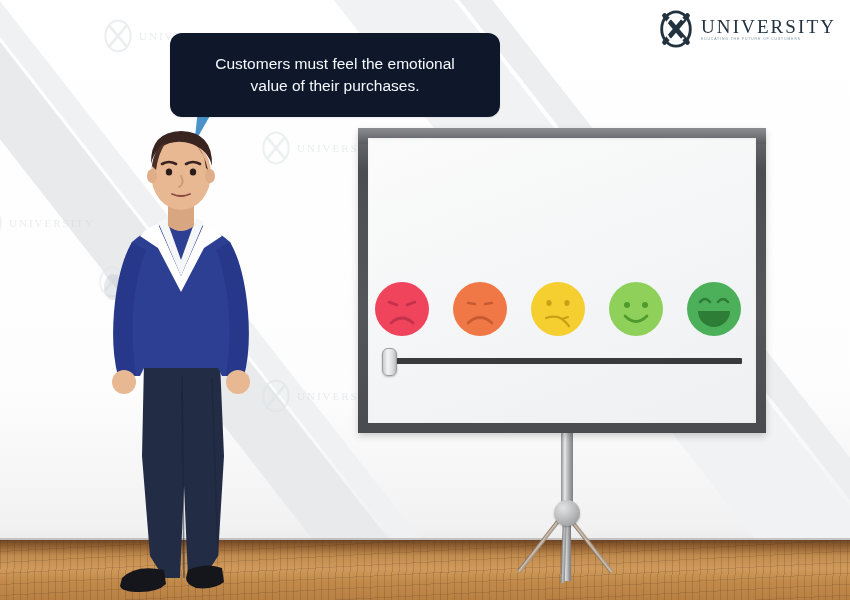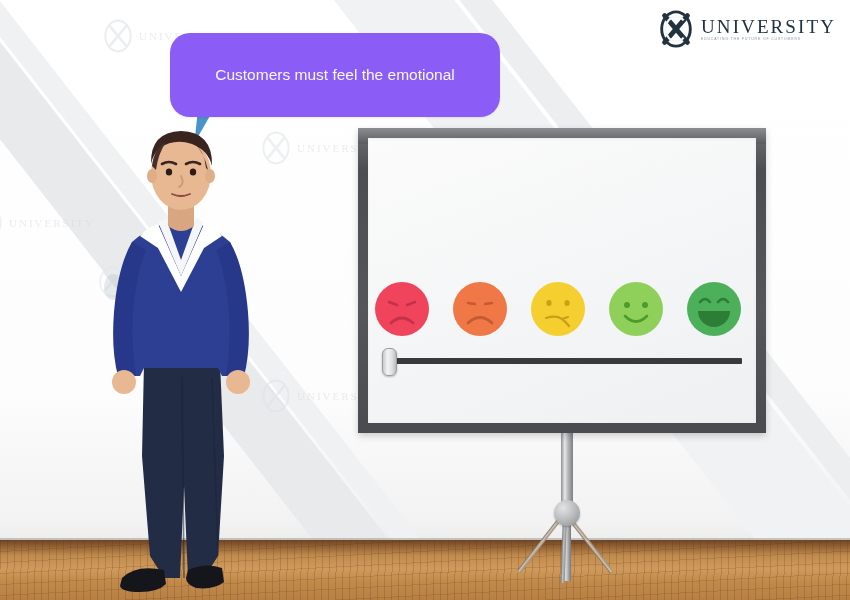--- a/index.html
+++ b/index.html
@@ -35,22 +35,22 @@
   .wm-e{left:95px;top:265px;}
 
   
   .brand{position:absolute;right:14px;top:8px;display:flex;align-items:center;gap:4px;}
   .brand-mark{width:42px;height:42px;}
   .brand-wordmark{display:flex;flex-direction:column;line-height:1;}
   .brand-name{font-family:"Liberation Serif",serif;font-size:19px;letter-spacing:2.1px;color:#223241;}
   .brand-tag{font-family:"Liberation Sans",sans-serif;font-size:3.4px;letter-spacing:.9px;color:#7f95a3;margin-top:2px;}
 
   
-  .bubble{position:absolute;left:170px;top:33px;width:330px;height:84px;background:#8b5cf6;
-          border-radius:20px;box-shadow:0 1px 2px rgba(0,0,0,.08);}
+  .bubble{position:absolute;left:170px;top:33px;width:330px;height:84px;background:#0f172a;
+          border-radius:12px;box-shadow:0 1px 2px rgba(0,0,0,.08);}
   .bubble-text{position:absolute;left:0;top:0;width:330px;height:84px;display:flex;flex-direction:column;
                align-items:center;justify-content:center;color:#f4fafe;font-size:15.5px;line-height:22px;
                text-align:center;padding:0 14px;box-sizing:border-box;}
   .bubble-tail{position:absolute;left:196px;top:113px;width:0;height:0;
                border-left:14px solid #4a93c8;border-bottom:30px solid transparent;border-right:12px solid transparent;
                transform:skewX(-6deg);}
 
   
   .board-frame{position:absolute;left:358px;top:128px;width:408px;height:305px;
      background:linear-gradient(180deg,#6f7073 0%,#4c4d50 14%,#55565a 60%,#4a4b4e 100%);
@@ -153,20 +153,21 @@
     <div class="brand-wordmark">
       <span class="brand-name">UNIVERSITY</span>
       <span class="brand-tag">EDUCATING THE FUTURE OF CUSTOMERS</span>
     </div>
   </div>
 
   <div class="bubble-tail"></div>
   <div class="bubble">
     <div class="bubble-text">
       <span>Customers must feel the emotional</span>
+      <span>value of their purchases.</span>
     </div>
   </div>
 
   <div class="tri-pole"></div>
   <div class="tri-pole2"></div>
   <div class="leg leg-l"></div>
   <div class="leg leg-r"></div>
   <div class="leg leg-c"></div>
   <div class="tri-hub"></div>
 

